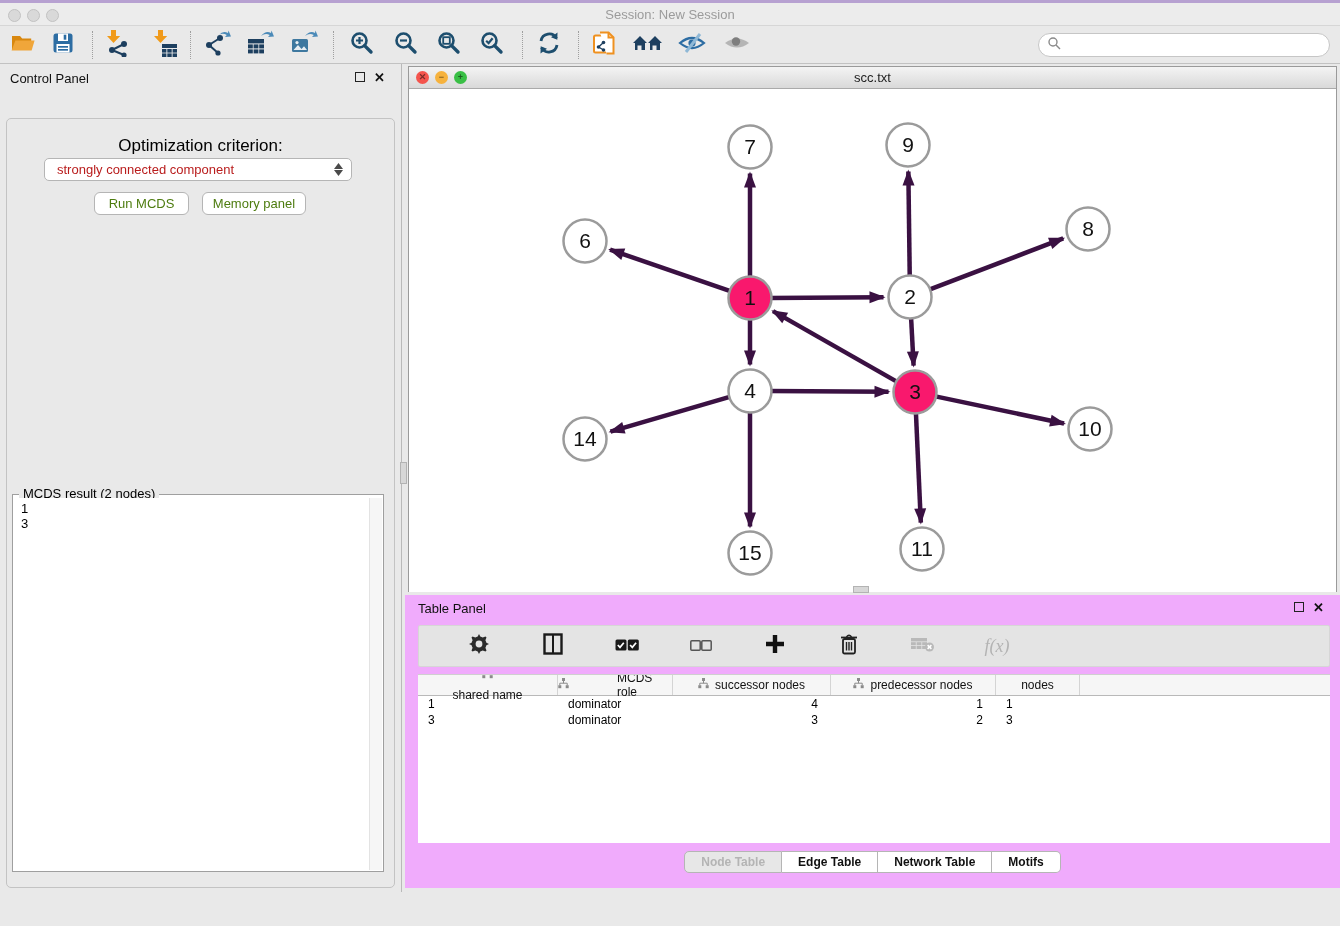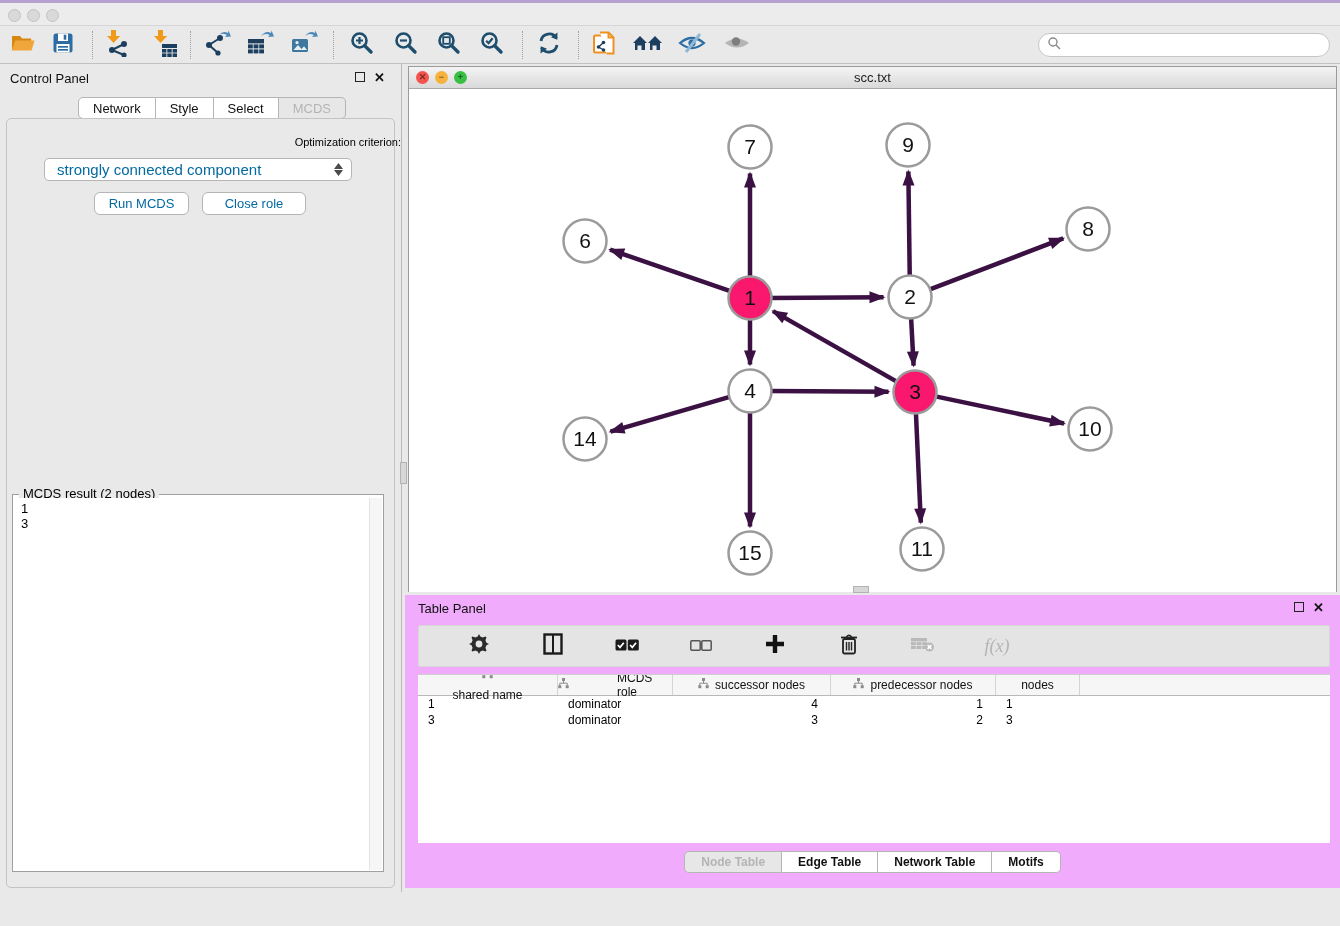--- a/index.html
+++ b/index.html
@@ -25,26 +25,26 @@
   .cp-header { position:absolute; left:0; top:0; width:100%; height:28px; }
   .cp-header .ph-title { position:absolute; left:10px; top:7px; font-size:13px; color:#111; }
   .panel-float { position:absolute; width:10px; height:10px; border:1.5px solid #222; background:transparent; }
   .panel-close { position:absolute; font-size:13px; font-weight:bold; color:#111; line-height:12px; cursor:pointer; }
   .cp-tabs { position:absolute; left:78px; top:33px; height:22px; display:flex; }
   .seg-tab { height:22px; background:#fff; border:1px solid #b5b5b5; border-left:none; font-size:13px; color:#111; display:flex; align-items:center; justify-content:center; cursor:pointer; padding:0 14px; }
   .seg-tab:first-child { border-left:1px solid #b5b5b5; border-radius:5px 0 0 5px; }
   .seg-tab:last-child { border-radius:0 5px 5px 0; }
   .seg-tab.selected-gray { background:#e7e7e7; color:#b4b4b4; }
   .cp-box { position:absolute; left:6px; right:6px; top:54px; bottom:4px; border:1px solid #c3c3c3; border-radius:5px; }
-  .opt-label { position:absolute; left:0; right:0; top:72px; text-align:right; font-size:11px; color:#000; }
+  .opt-label { position:absolute; left:0; right:0; top:72px; text-align:center; font-size:17px; color:#000; }
   .dropdown { position:absolute; left:44px; top:94px; width:308px; height:23px; background:#fff; border:1px solid #b5b5b5; border-radius:5px; cursor:pointer; display:flex; align-items:center; }
-  .dropdown .dd-text { font-size:15px; color:#0369a1; margin-left:12px; flex:1; }
+  .dropdown .dd-text { font-size:13px; color:#b91c1c; margin-left:12px; flex:1; }
   .dd-stepper { width:14px; margin-right:6px; display:flex; flex-direction:column; align-items:center; gap:1px; }
   .dd-stepper svg { display:block; }
-  .cp-btn { position:absolute; top:128px; height:23px; background:#fff; border:1px solid #b5b5b5; border-radius:6px; font-size:13px; color:#0369a1; text-align:center; line-height:21px; cursor:pointer; }
+  .cp-btn { position:absolute; top:128px; height:23px; background:#fff; border:1px solid #b5b5b5; border-radius:6px; font-size:13px; color:#4d7c0f; text-align:center; line-height:21px; cursor:pointer; }
   .result-box { position:absolute; left:12px; top:430px; width:372px; height:378px; border:1px solid #9f9f9f; background:#fff; }
   .result-legend { position:absolute; top:-9px; left:6px; background:#e9e9e9; padding:0 4px; font-size:13px; color:#000; }
   .result-text { position:absolute; left:1px; top:3px; right:14px; bottom:1px; background:#fff; font-size:13px; color:#000; padding:3px 7px; white-space:pre; overflow:hidden; }
   .result-scroll { position:absolute; right:1px; top:3px; bottom:1px; width:13px; background:#f6f6f6; border-left:1px solid #e3e3e3; }
 
   
   .net-window { position:absolute; left:408px; top:66px; width:929px; height:526px; border:1px solid #9a9a9a; background:#fff; }
   .net-titlebar { position:absolute; left:0; top:0; right:0; height:22px; background:linear-gradient(#f4f4f4,#d9d9d9); border-bottom:1px solid #aaa; }
   .net-titlebar .nt-title { position:absolute; left:0; right:0; top:3px; text-align:center; font-size:13px; color:#222; }
   .traffic { position:absolute; top:4px; width:13px; height:13px; border-radius:50%; font-size:9px; font-weight:bold; color:rgba(0,0,0,0.5); text-align:center; line-height:13px; cursor:pointer; }
@@ -84,20 +84,21 @@
 </head>
 <body>
 
 <div class="screen">
 
   <div class="top-strip"></div>
   <div class="titlebar">
     <div class="tl-dot" style="left:8px"></div>
     <div class="tl-dot" style="left:27px"></div>
     <div class="tl-dot" style="left:46px"></div>
+    <div class="title">Session: New Session</div>
   </div>
 
   <div class="toolbar">
     <div class="tbtn" style="left:6px">
       <span><svg width="26" height="24" viewBox="0 0 26 24">
             <path d="M2 19 V5 h8 l2.2 2.4 h9 v3" fill="#d9880f"></path>
             <path d="M1.6 19.6 L5.4 9.6 h19.2 L21.6 19.6 Z" fill="#f0a63a"></path>
           </svg></span>
     </div>
     <div class="tbtn" style="left:46px">
@@ -244,42 +245,36 @@
           </svg></span>
       <input type="text" placeholder="" style="">
     </div>
   </div>
 
   <div class="control-panel">
     <div class="cp-header">
       <span class="ph-title">Control Panel</span>
       <span class="panel-float" style="right:36px; top:8px;"></span>
       <span class="panel-close" style="right:16px; top:8px;">✕</span>
-    </div>
-    <div class="cp-tabs">
-      <div class="seg-tab">Network</div>
-      <div class="seg-tab">Style</div>
-      <div class="seg-tab">Select</div>
-      <div class="seg-tab selected-gray">MCDS</div>
     </div>
     <div class="cp-box"></div>
     <div class="opt-label">Optimization criterion:</div>
     <div class="dropdown">
       <span class="dd-text">strongly connected component</span>
       <span class="dd-stepper">
         <svg width="9" height="6" viewBox="0 0 9 6">
             <path d="M4.5 0 L9 6 H0 z" fill="#4a4a4a"></path>
           </svg>
         <svg width="9" height="6" viewBox="0 0 9 6">
             <path d="M4.5 6 L0 0 H9 z" fill="#4a4a4a"></path>
           </svg>
       </span>
     </div>
     <div class="cp-btn" style="left:94px; width:95px;">Run MCDS</div>
-    <div class="cp-btn" style="left:202px; width:104px;">Close role</div>
+    <div class="cp-btn" style="left:202px; width:104px;">Memory panel</div>
     <div class="result-box">
       <span class="result-legend">MCDS result (2 nodes)</span>
       <div class="result-text">1
 3</div>
       <div class="result-scroll"></div>
     </div>
   </div>
 
   <div class="net-window">
     <div class="net-titlebar">

